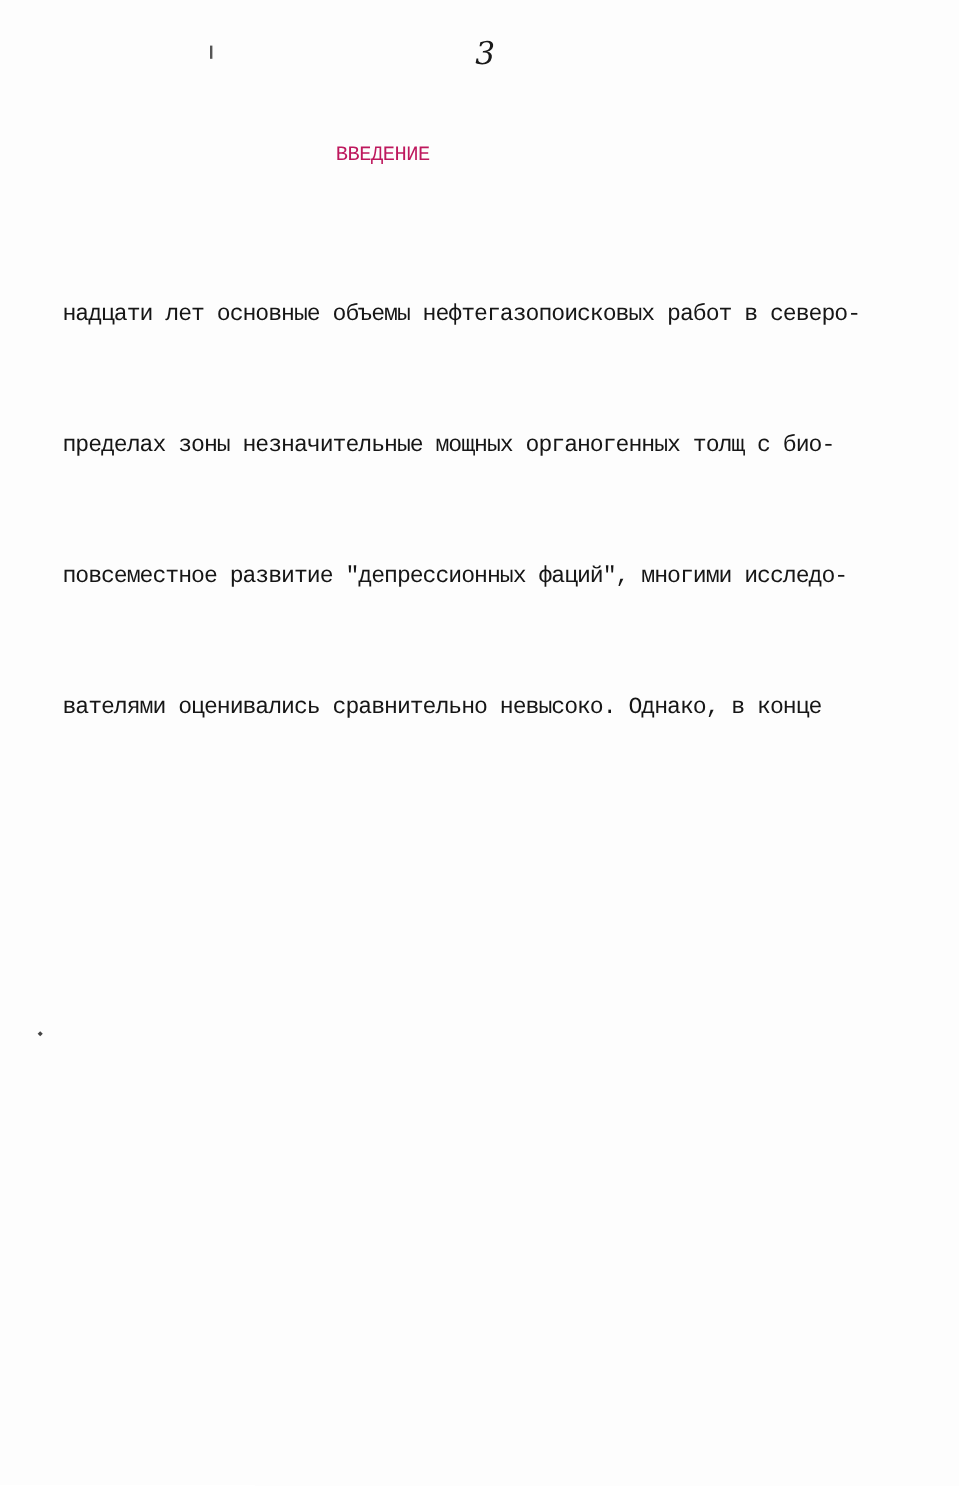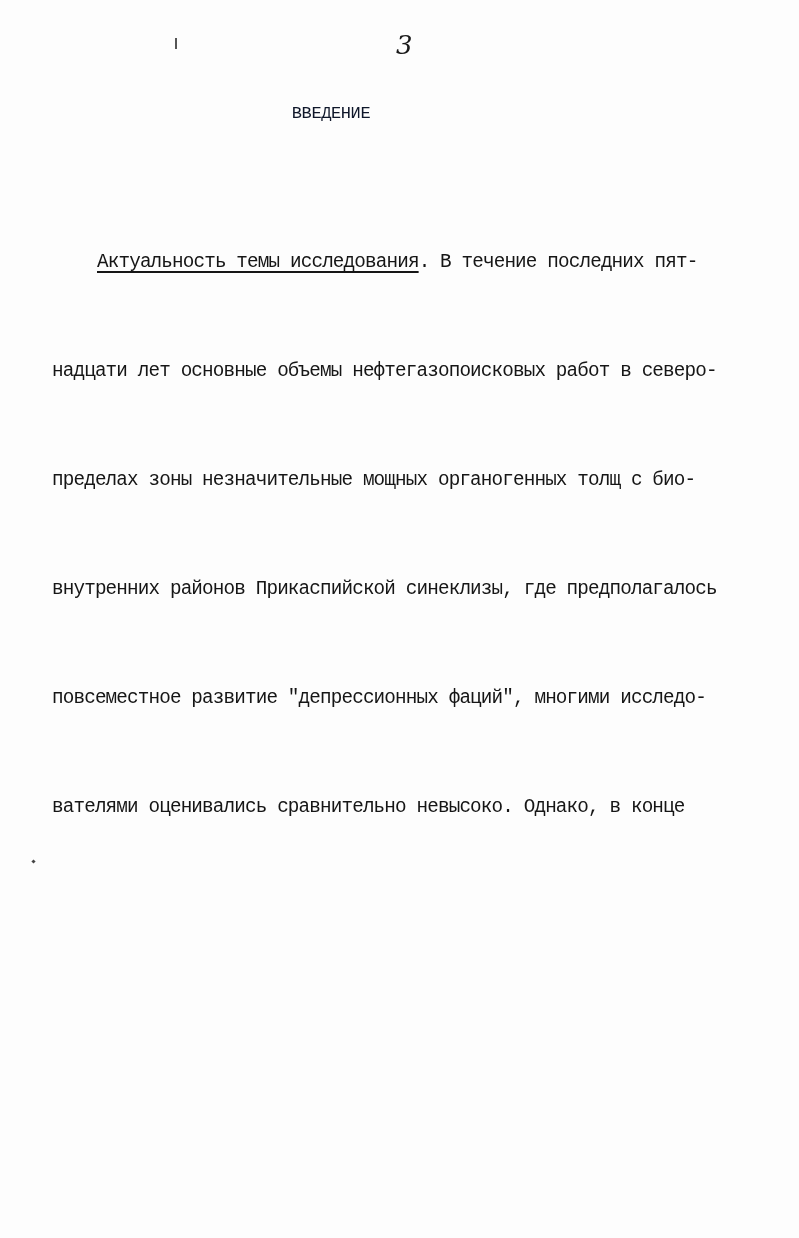--- a/index.html
+++ b/index.html
@@ -10,23 +10,23 @@
     font-family: "DejaVu Serif", serif; font-style: italic;
     font-size: 26px; color: #1a1a1a;
   }
   .margin-tick {
     position: absolute; left: 175px; top: 38px; width: 1.5px; height: 11px; background: #555;
   }
   .margin-dot {
     position: absolute; left: 32px; top: 860px; width: 3px; height: 3px; background: #444; transform: rotate(45deg);
   }
   .heading {
-    position: absolute; left: 0; width: 638px; top: 104px; text-align: center;
+    position: absolute; left: 0; width: 638px; top: 120px; text-align: center;
     font-family: "Liberation Mono", monospace; font-size: 17px; letter-spacing: -0.4px;
-    color: #0f172a; padding-left: 12px;
+    color: #be185d; padding-left: 0;
   }
   .heading span { display: inline-block; margin-left: 0; }
   .body-text {
     position: absolute; left: 52px; top: 171px; width: 700px;
     font-family: "Liberation Mono", monospace; font-size: 19.3px; line-height: 36.35px;
     color: #161616; letter-spacing: -0.85px; white-space: pre;
   }
   .line { display: block; height: 36.35px; }
   .indent { padding-left: 45px; }
   .ul { text-decoration: underline; text-decoration-thickness: 2px; text-underline-offset: 4px; }
@@ -37,24 +37,22 @@
 <div class="page">
   <div class="margin-tick"></div>
   <div class="margin-dot"></div>
   <div class="page-number">3</div>
 
   <div class="heading">
     <span>ВВЕДЕНИЕ</span>
   </div>
 
   <div class="body-text">
-    <span class="line indent"><span class="ul">Актуальность темы исследования</span><span>. В течение последних пят-</span></span>
     <span class="line">надцати лет основные объемы нефтегазопоисковых работ в северо-</span>
     <span class="line">пределах зоны незначительные мощных органогенных толщ с био-</span>
-    <span class="line">внутренних районов Прикаспийской синеклизы, где предполагалось</span>
     <span class="line">повсеместное развитие "депрессионных фаций", многими исследо-</span>
     <span class="line">вателями оценивались сравнительно невысоко. Однако, в конце</span>
     
     
     
     
     
     
     
     

